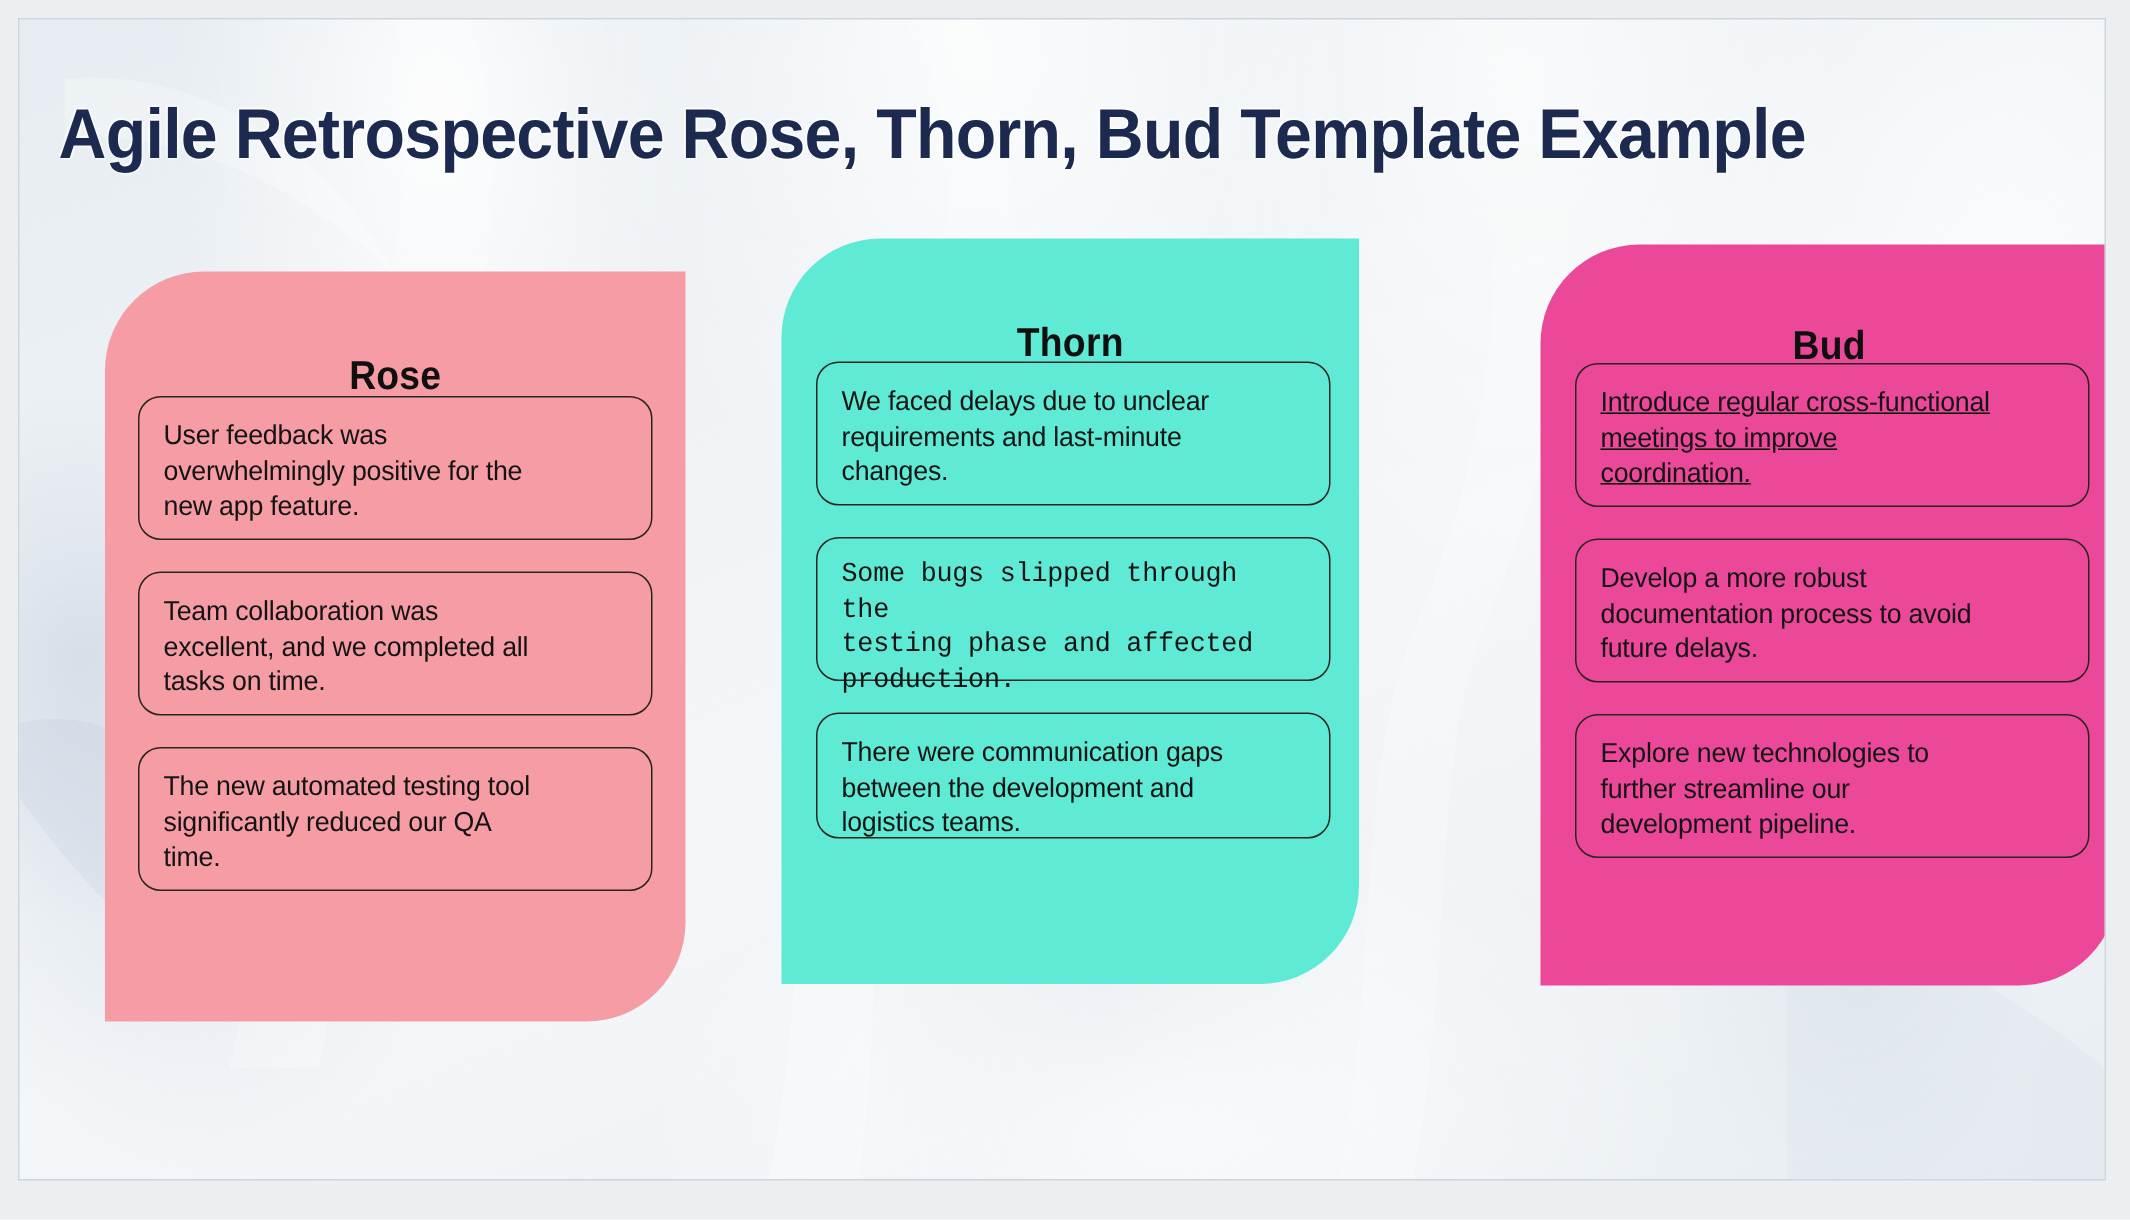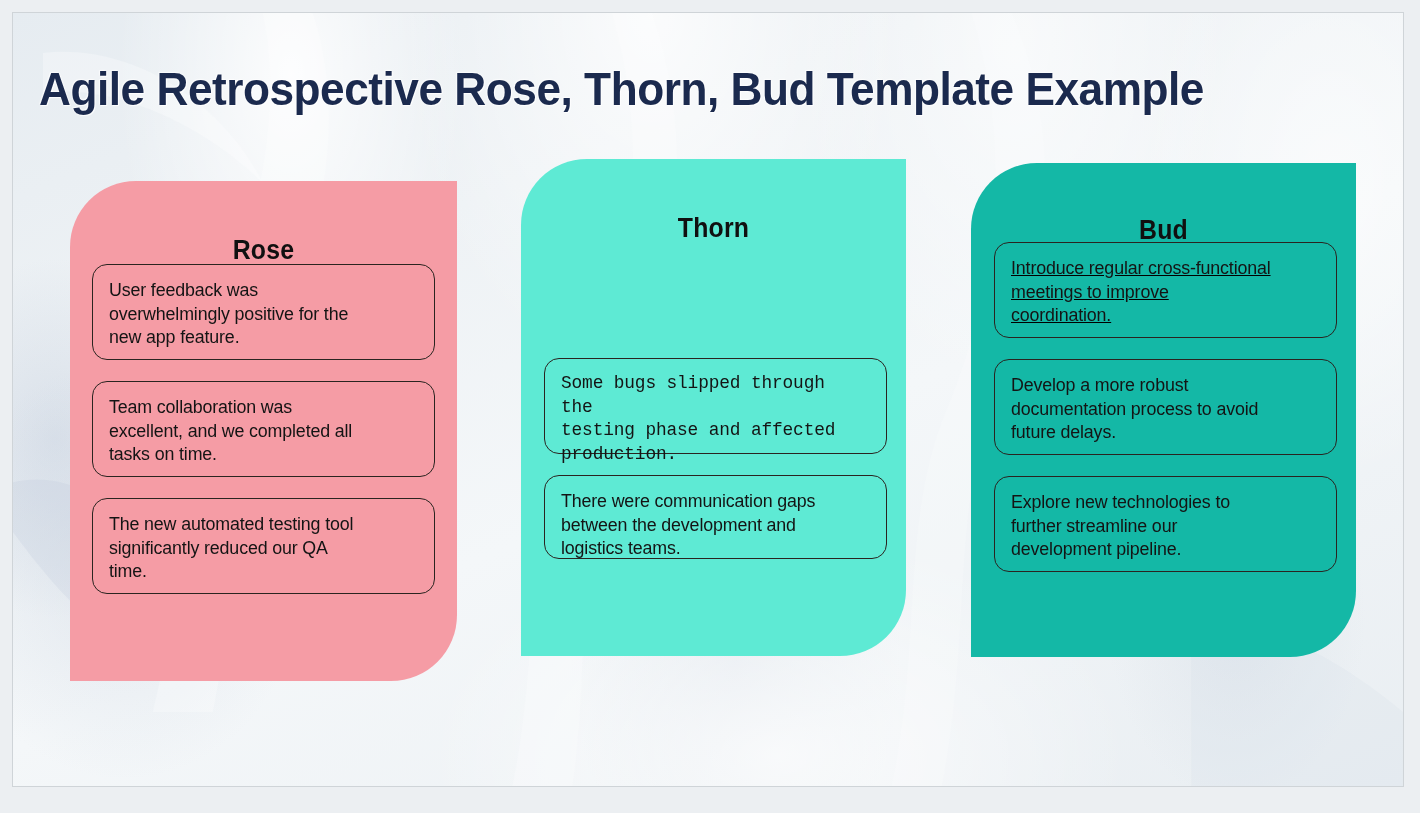--- a/index.html
+++ b/index.html
@@ -166,35 +166,40 @@
         <div class="card" style="left: 22px; top: 317px; width: 343px; height: 96px; border-color: rgb(42, 36, 32);">
           <div class="card-text">The new automated testing tool
 significantly reduced our QA
 time.</div>
         </div>
       </section>
 
       <section class="panel" id="panel-thorn" style="left: 508px; top: 146px; width: 385px; height: 497px; background: #5eead4;">
         <h2 class="panel-title" style="top:32px;">Thorn</h2>
 
+        <div class="card" style="left: 23px; top: 82px; width: 343px; height: 96px; border-color: rgb(42, 36, 32);">
+          <div class="card-text">We faced delays due to unclear
+requirements and last-minute
+changes.</div>
+        </div>
 
         <div class="card" style="left: 23px; top: 199px; width: 343px; height: 96px; border-color: rgb(42, 36, 32); font-family: Liberation Mono, monospace;">
           <div class="card-text">Some bugs slipped through the
 testing phase and affected
 production.</div>
         </div>
 
         <div class="card" style="left: 23px; top: 316px; width: 343px; height: 84px; border-color: rgb(42, 36, 32);">
           <div class="card-text">There were communication gaps
 between the development and
 logistics teams.</div>
         </div>
       </section>
 
-      <section class="panel" id="panel-bud" style="left: 958px; top: 150px; width: 385px; height: 494px; background: #14b8a6;">
+      <section class="panel" id="panel-bud" style="left: 1014px; top: 150px; width: 385px; height: 494px; background: #ec4899;">
         <h2 class="panel-title" style="top:30px;">Bud</h2>
 
         <div class="card" style="left: 23px; top: 79px; width: 343px; height: 96px; border-color: rgb(42, 36, 32); text-decoration: underline;">
           <div class="card-text">Introduce regular cross-functional
 meetings to improve
 coordination.</div>
         </div>
 
         <div class="card" style="left: 23px; top: 196px; width: 343px; height: 96px; border-color: rgb(42, 36, 32);">
           <div class="card-text">Develop a more robust

